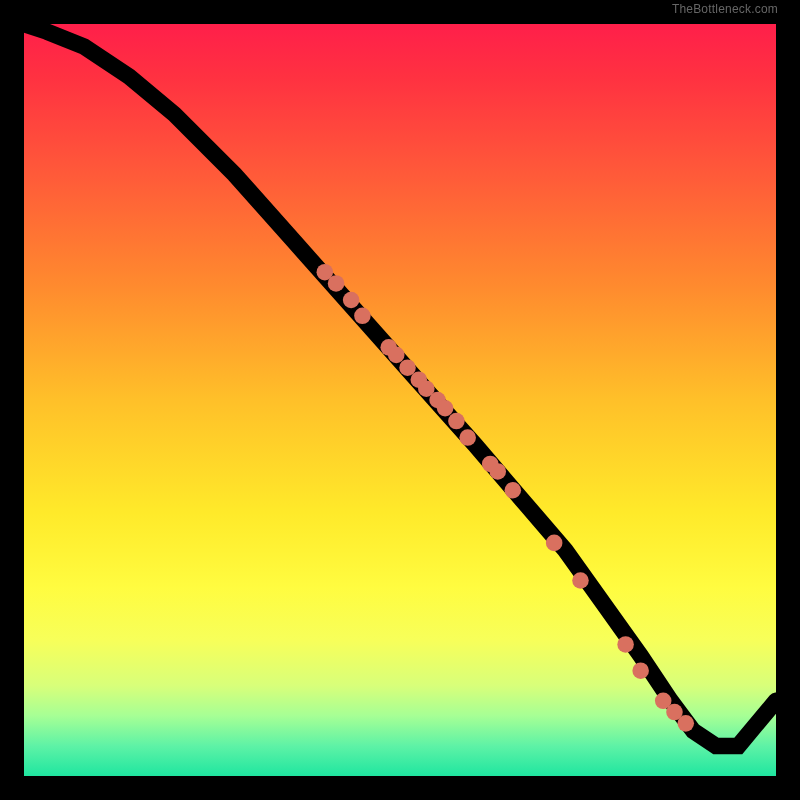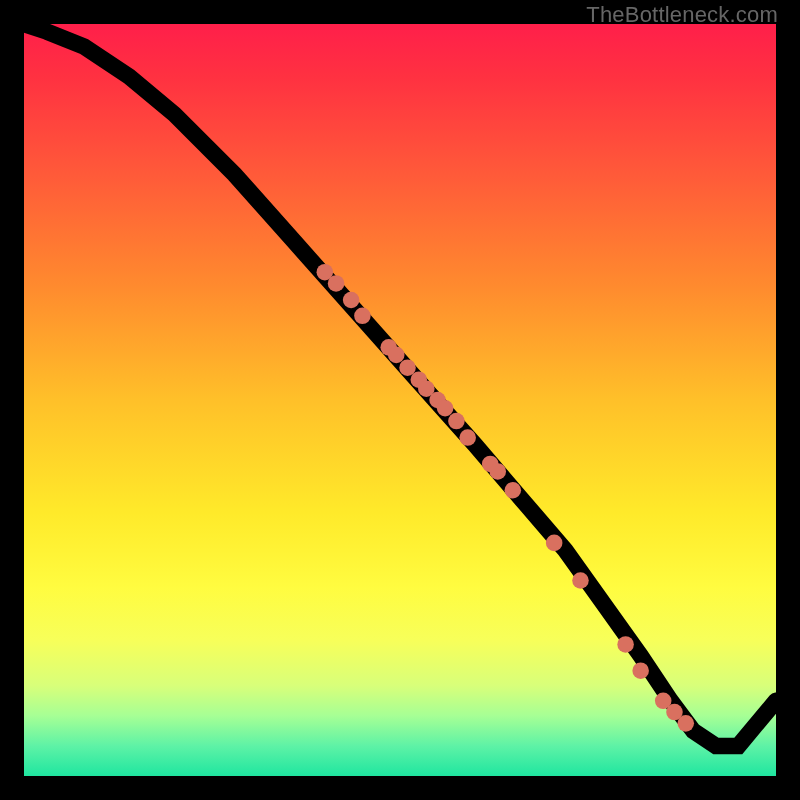--- a/index.html
+++ b/index.html
@@ -52,21 +52,21 @@
   }
   .curve circle {
     fill: #d9705f;
     stroke: none;
   }
   .attribution {
     position: absolute;
     top: 2px;
     right: 22px;
     color: #666;
-    font-size: 22px;
+    font-size: 12px;
     font-weight: 400;
     letter-spacing: 0.2px;
   }
 </style>
 </head>
 <body>
 
 <div class="attribution">TheBottleneck.com</div>
 
 <div class="frame">

